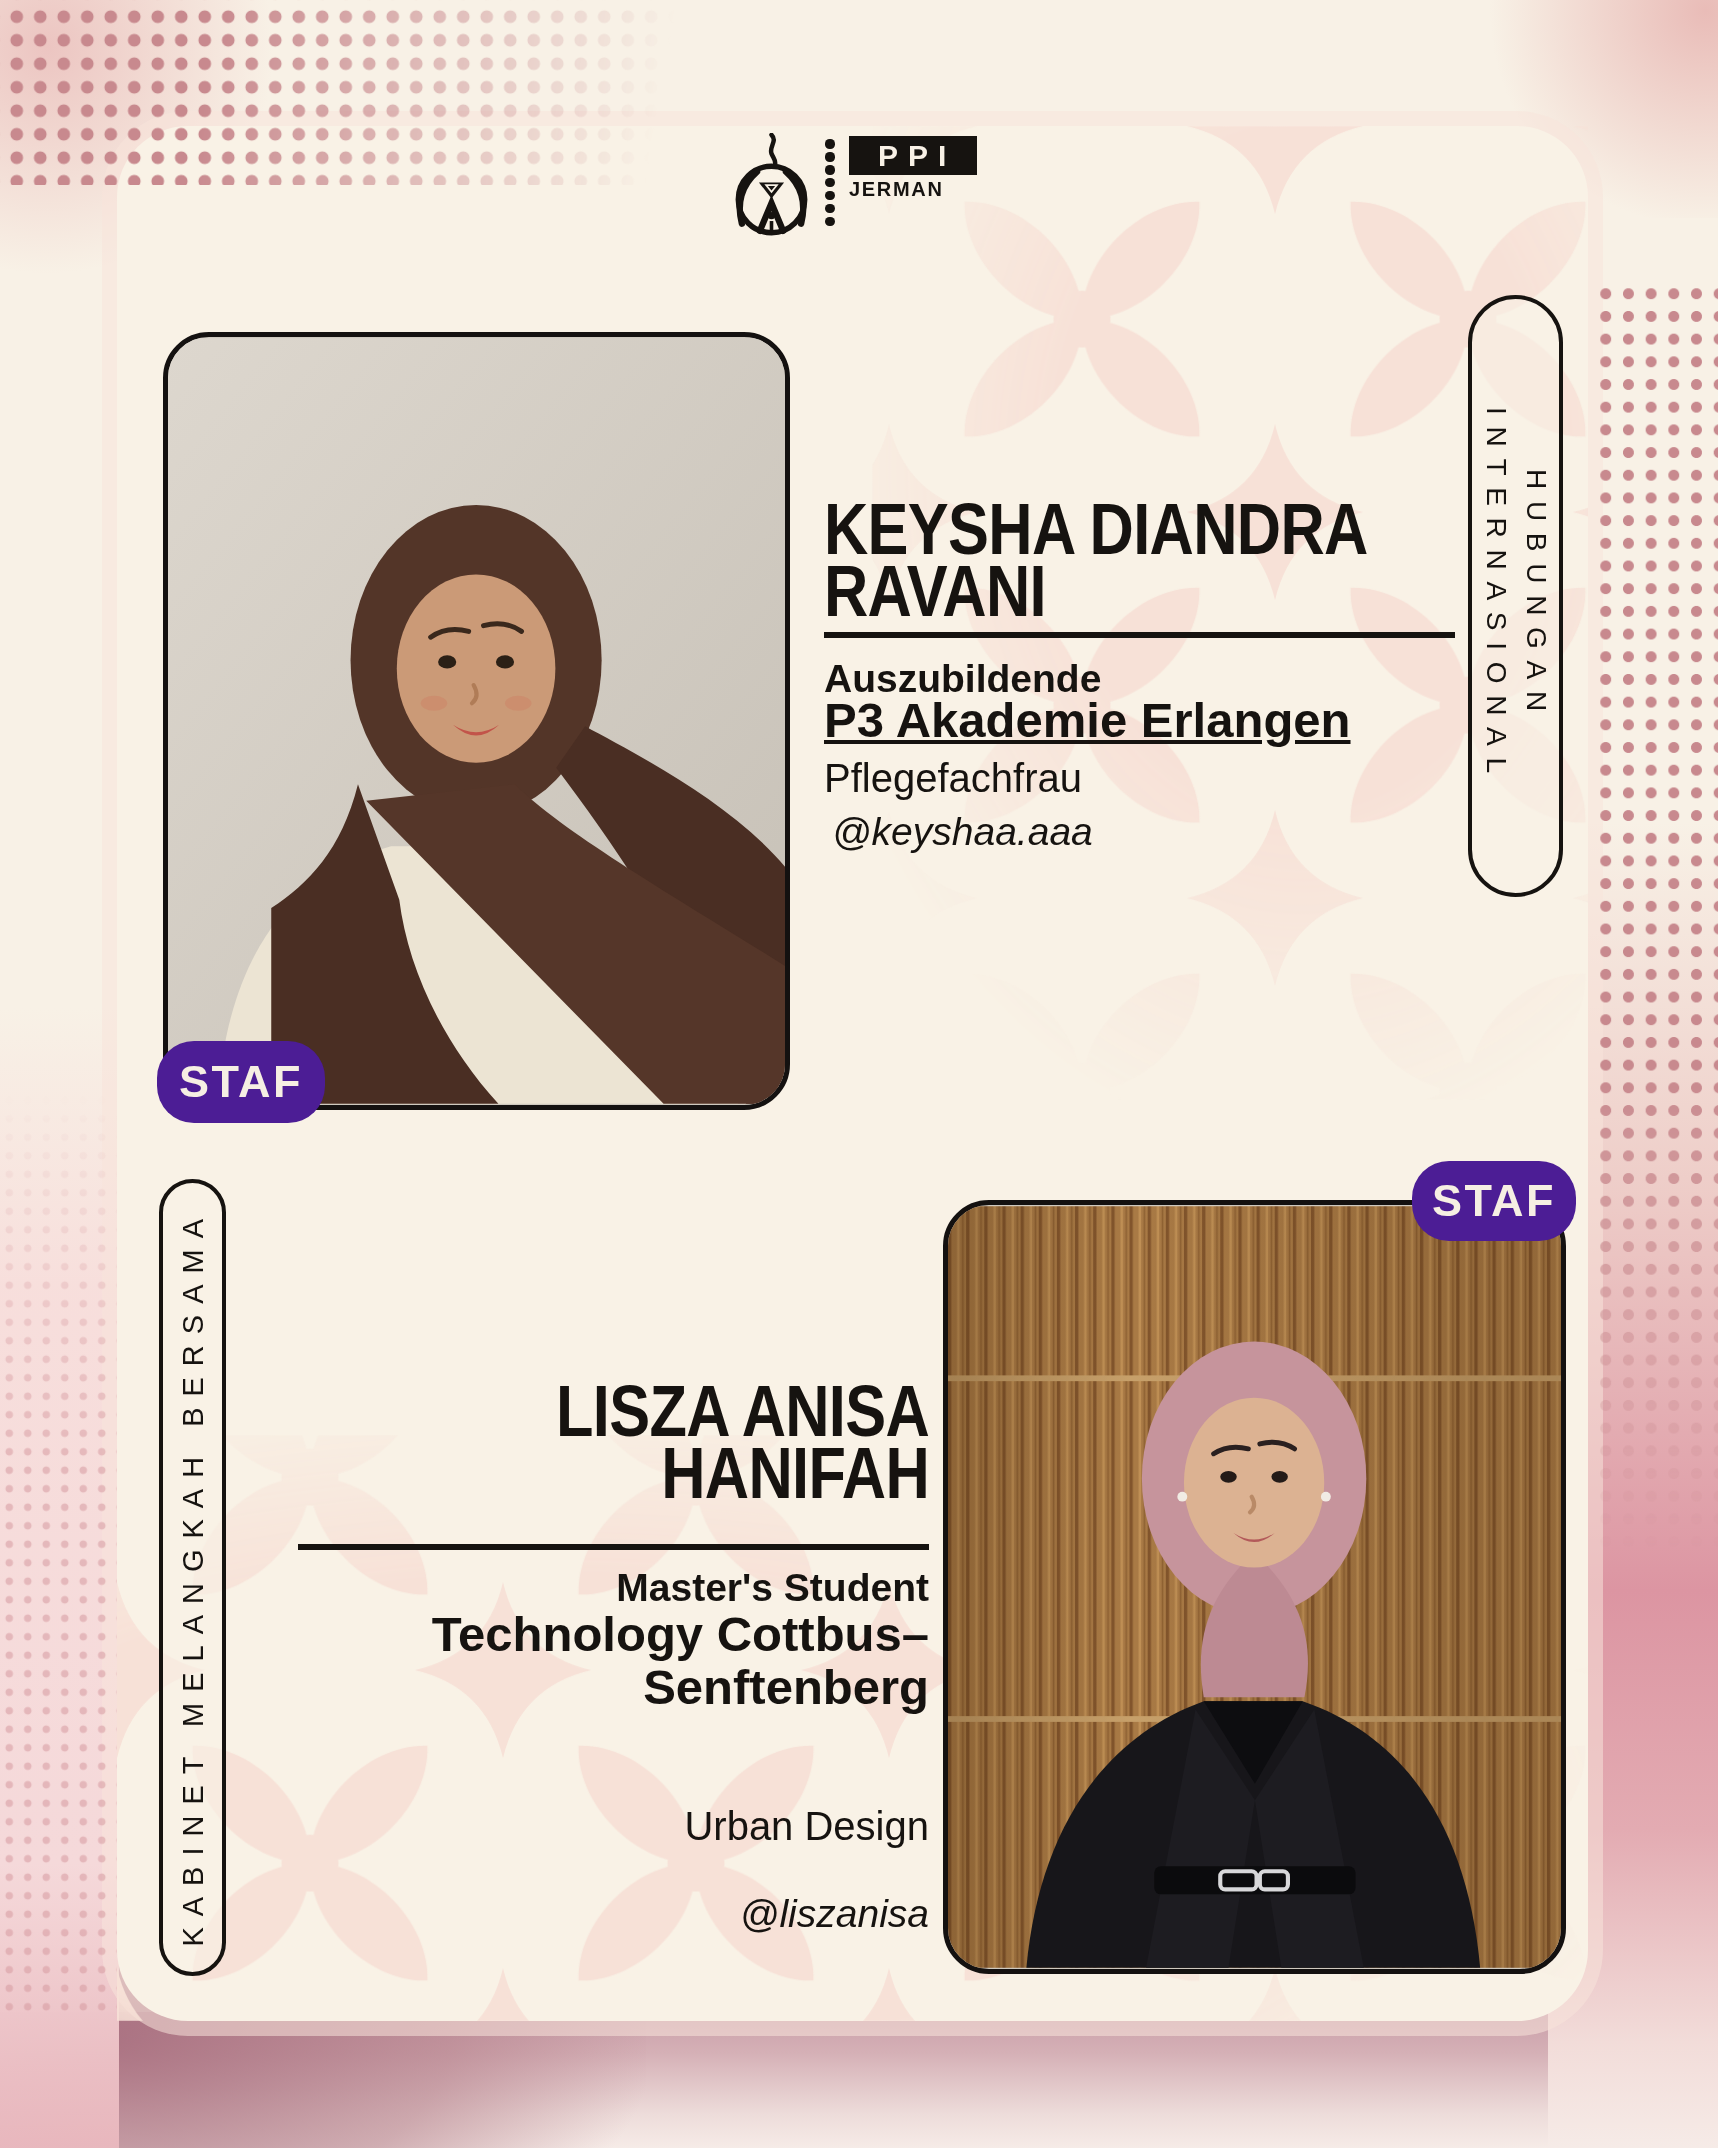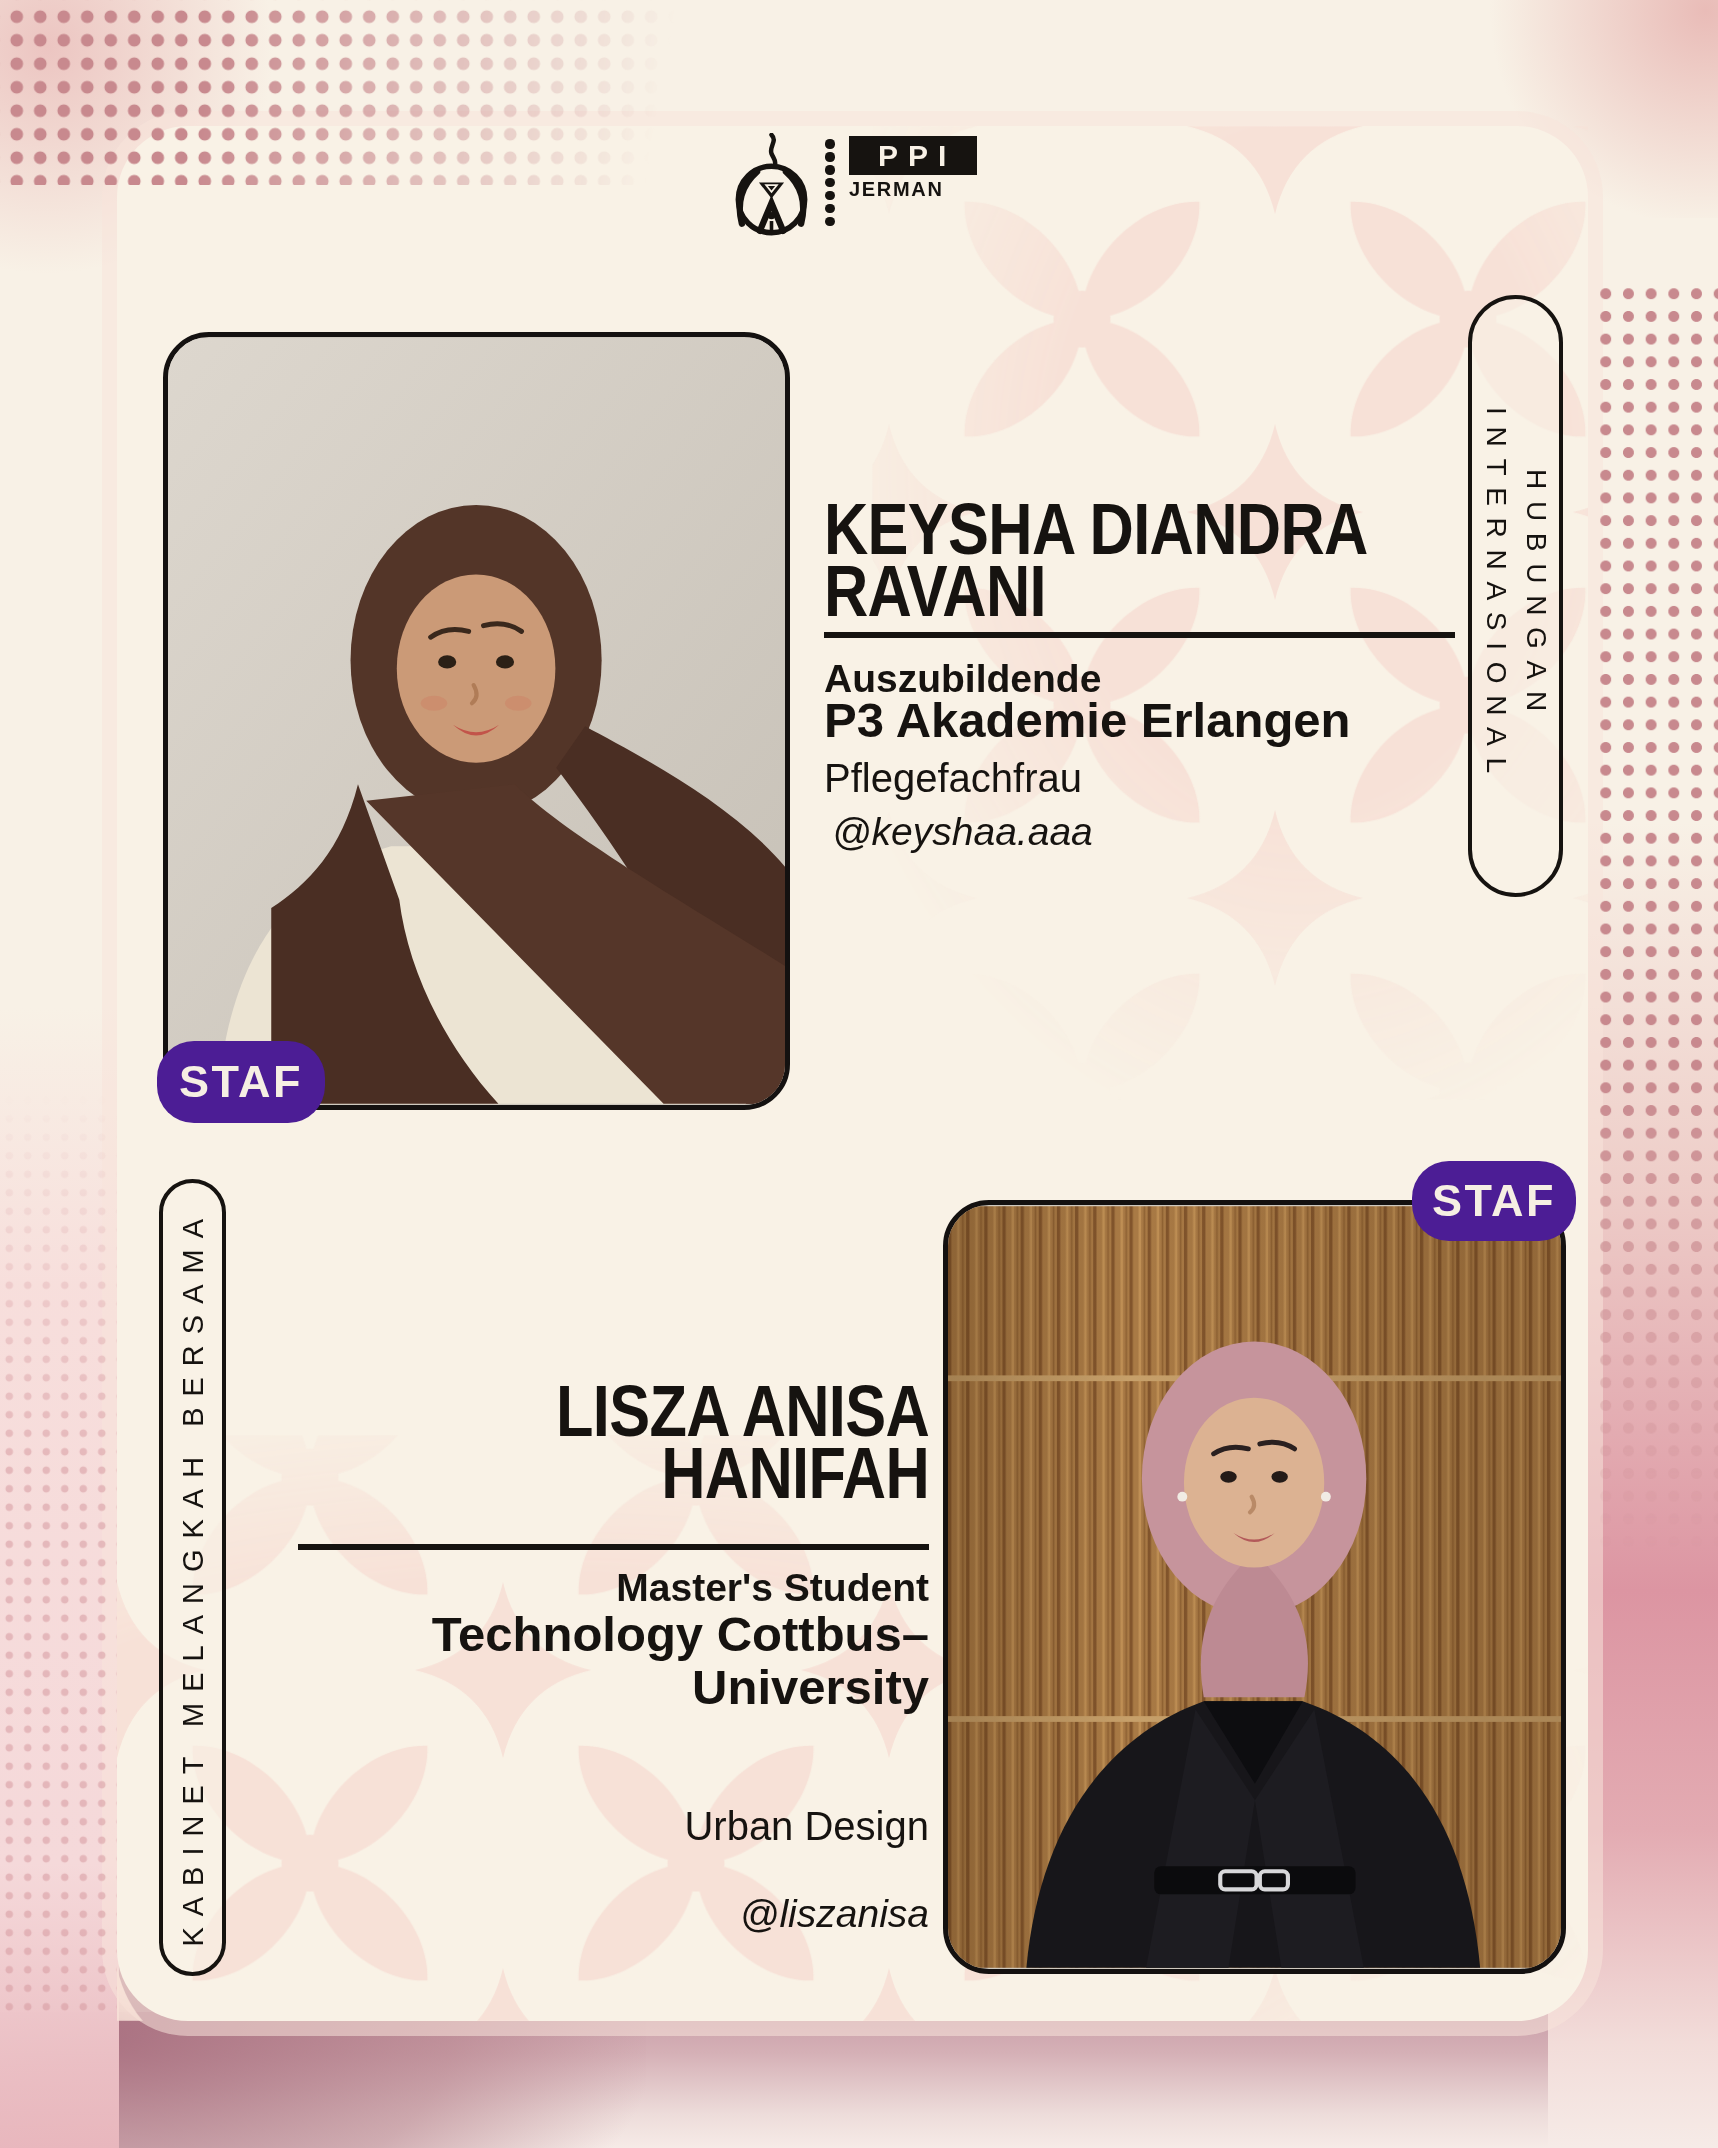--- a/index.html
+++ b/index.html
@@ -80,21 +80,21 @@
   .m1-name{left:707px; top:372px; transform:scaleX(.84); transform-origin:left top; text-align:left;}
   .m2-name{right:659px; top:1254px; transform:scaleX(.84); transform-origin:right top; text-align:right;}
   .rule{height:5.9px; background:#161310; width:631px;}
   .rule1{left:707px; top:506px;}
   .rule2{left:181px; top:1418px;}
   .role{font-weight:bold; font-size:39px; white-space:nowrap;}
   .inst{font-weight:bold; font-size:49px; line-height:53px; white-space:nowrap;}
   .field{font-size:40px; white-space:nowrap;}
   .handle{font-size:39px; font-style:italic; white-space:nowrap;}
   .m1-role{left:707px; top:531px;}
-  .m1-inst{left:707px; top:568px;}
+  .m1-inst{left:707px; top:568px;text-decoration:underline;}
   .m1-field{left:707px; top:630px;}
   .m1-handle{left:707px; top:684px;margin-left:8px;}
   .m2{text-align:right; right:659px;}
   .m2-role{top:1440px;text-align:right;}
   .m2-inst{top:1482px;}
   .m2-field{top:1678px;}
   .m2-handle{top:1766px;margin-left:10px;}
 </style>
 </head>
 <body>
@@ -278,21 +278,21 @@
     <div class="handle m1-handle">@keyshaa.aaa</div>
 
     <div class="name m2-name">
       <div>LISZA ANISA</div>
       <div>HANIFAH</div>
     </div>
     <div class="rule rule2"></div>
     <div class="role m2 m2-role">Master's Student</div>
     <div class="inst m2 m2-inst">
       <div>Technology Cottbus–</div>
-      <div>University</div>
+      <div>Senftenberg</div>
     </div>
     <div class="field m2 m2-field">Urban Design</div>
     <div class="handle m2 m2-handle">@liszanisa</div>
 
   </div>
 
   <div class="fg dots-tl"></div>
   <div class="fg dots-right"></div>
   <div class="fg dots-left-edge"></div>
 

